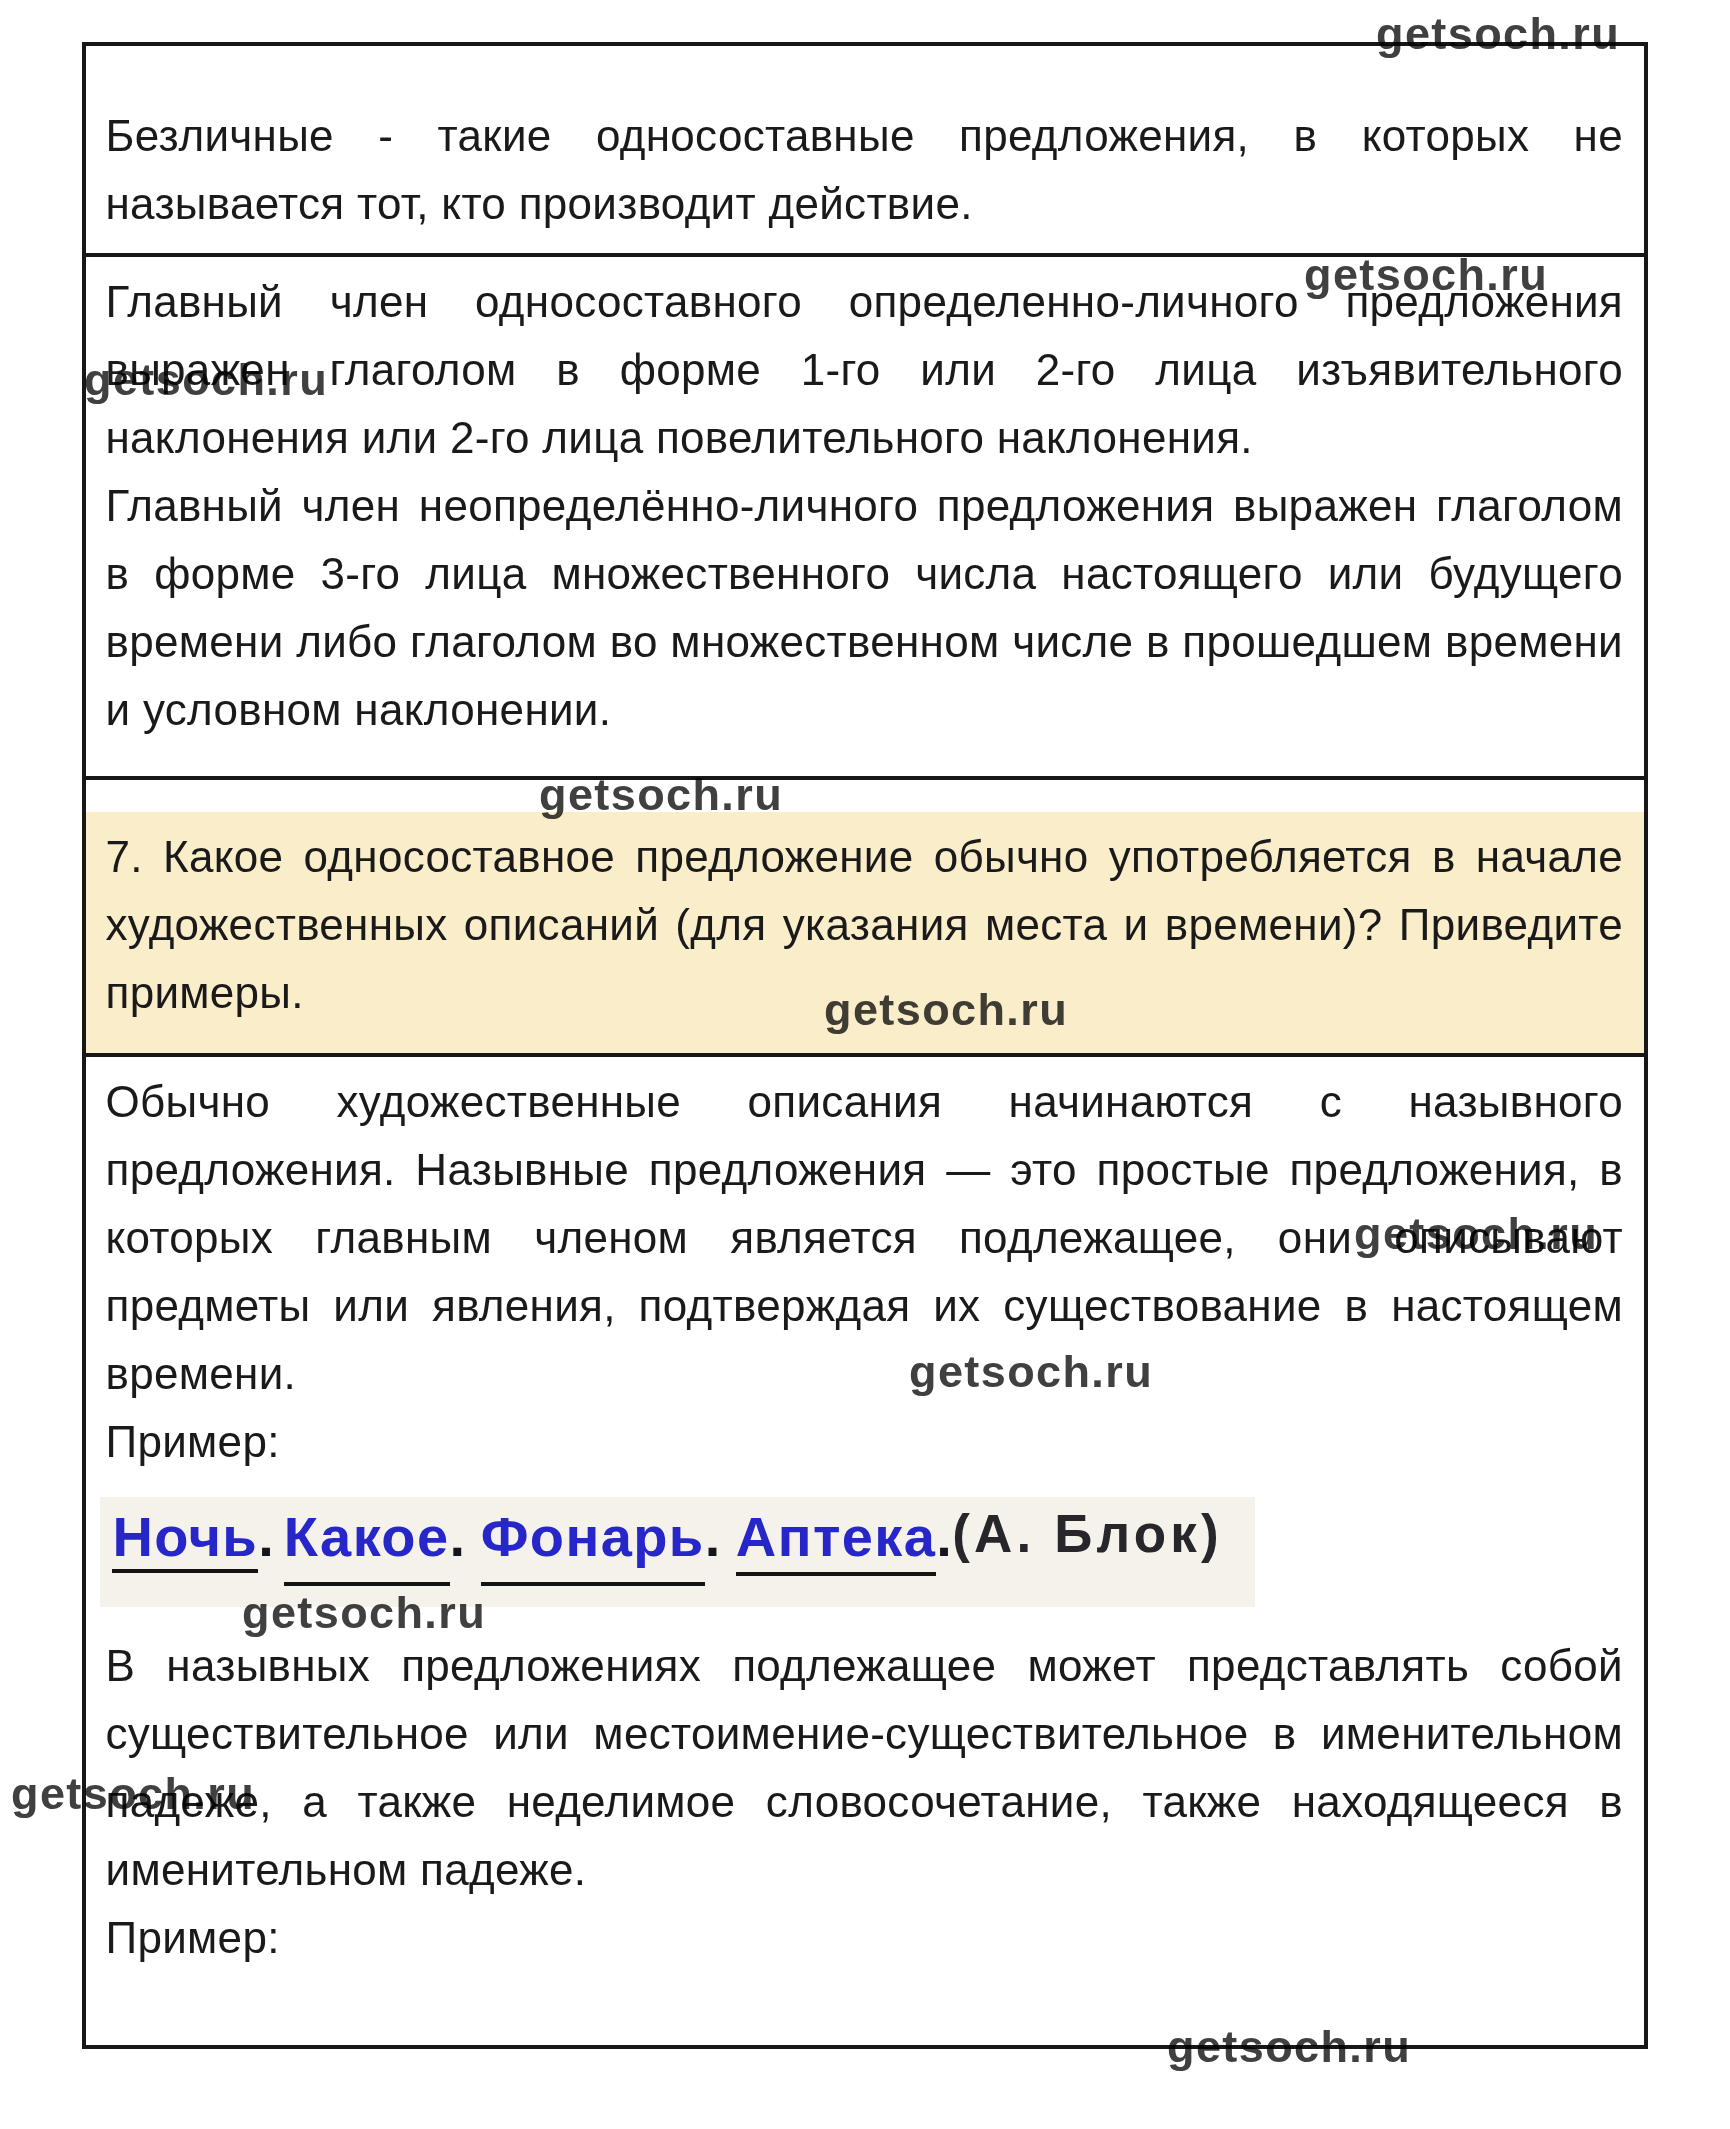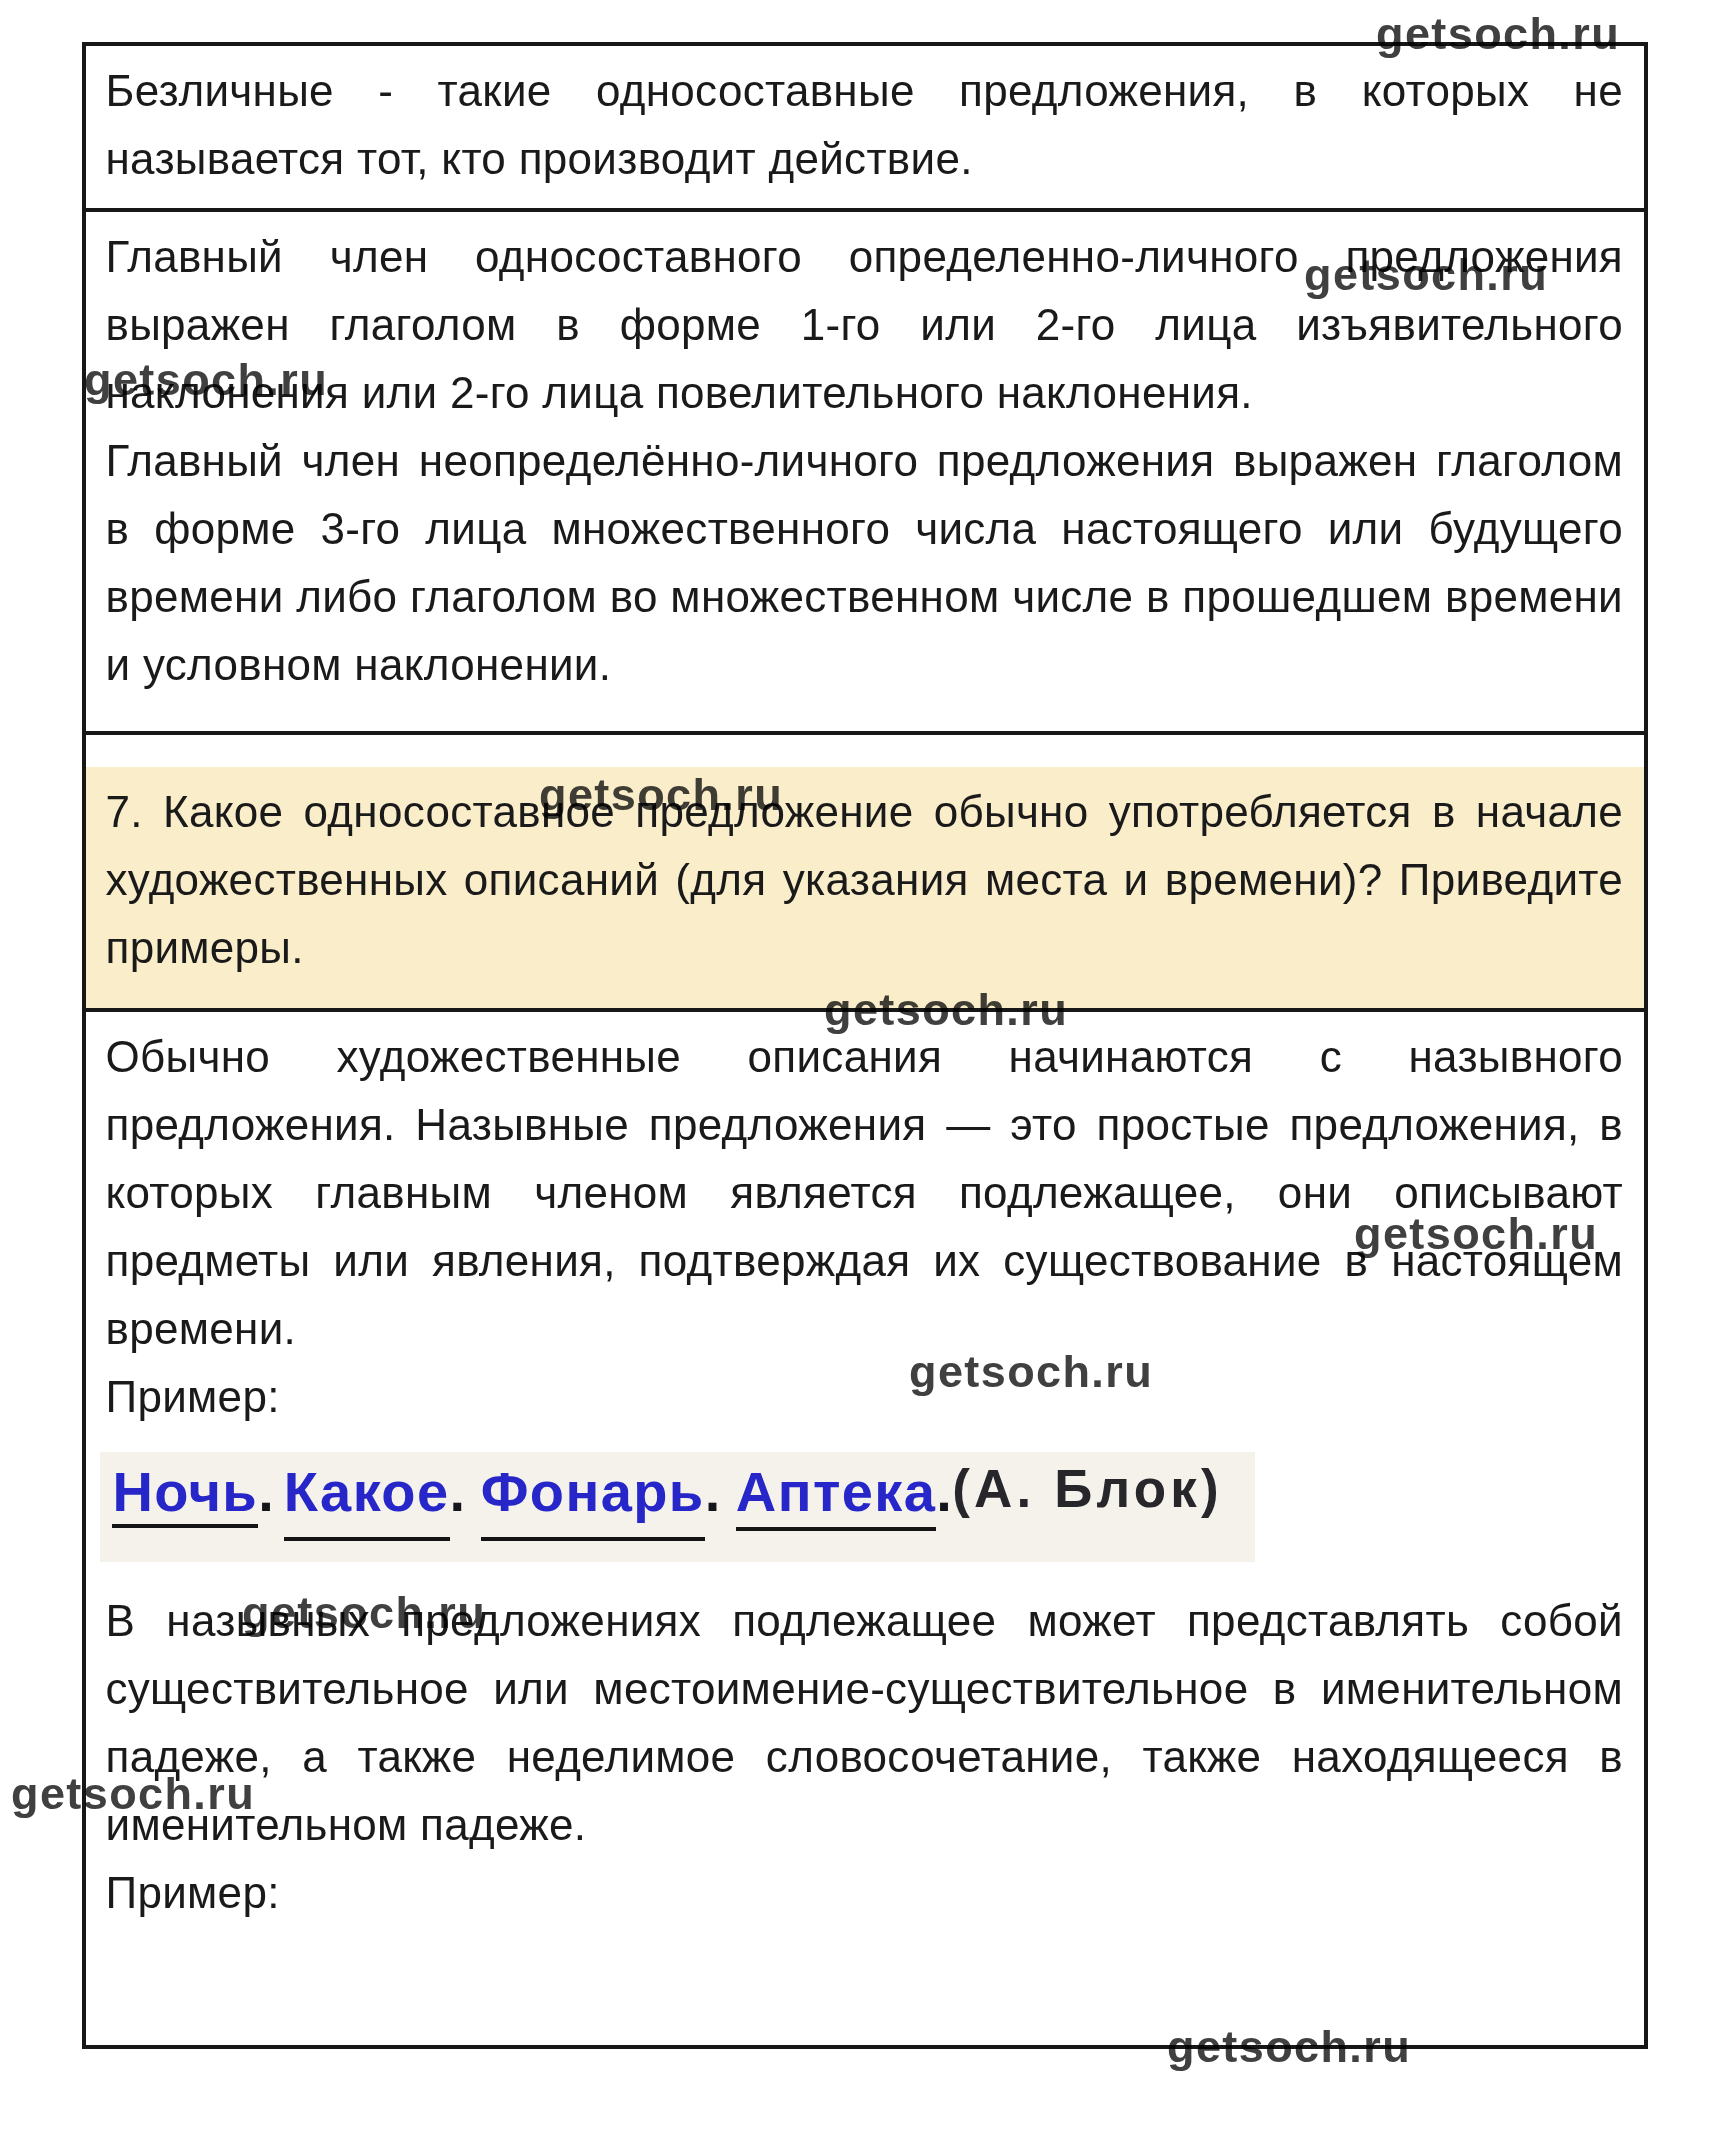--- a/index.html
+++ b/index.html
@@ -16,21 +16,21 @@
     display:flex;flex-direction:column;
   }
   .row{
     box-sizing:border-box;border-bottom:4.9px solid #171717;
     padding:11px 21px 0 19.5px;
     font-size:44px;line-height:68px;letter-spacing:0.3px;
     text-align:justify;
   }
   .row:last-child{border-bottom:none;}
   .row.question{background:#FAEDCA;}
-  .r1{height:166px;}
+  .r1{height:166px;margin-top:45px;}
   .r2{height:169px;}
   .r3{height:523px;}
   .r4{height:245px;margin-top:32px;}
   .r5{flex:1;border-radius:28px;}
   .row p{margin:0;}
   .para-label{text-align:left;}
   
   .example-line{line-height:1;margin:21px 0 25px -5.6px;text-align:left;}
   .example-box{
     display:inline-block;background:#f4f2ea;

